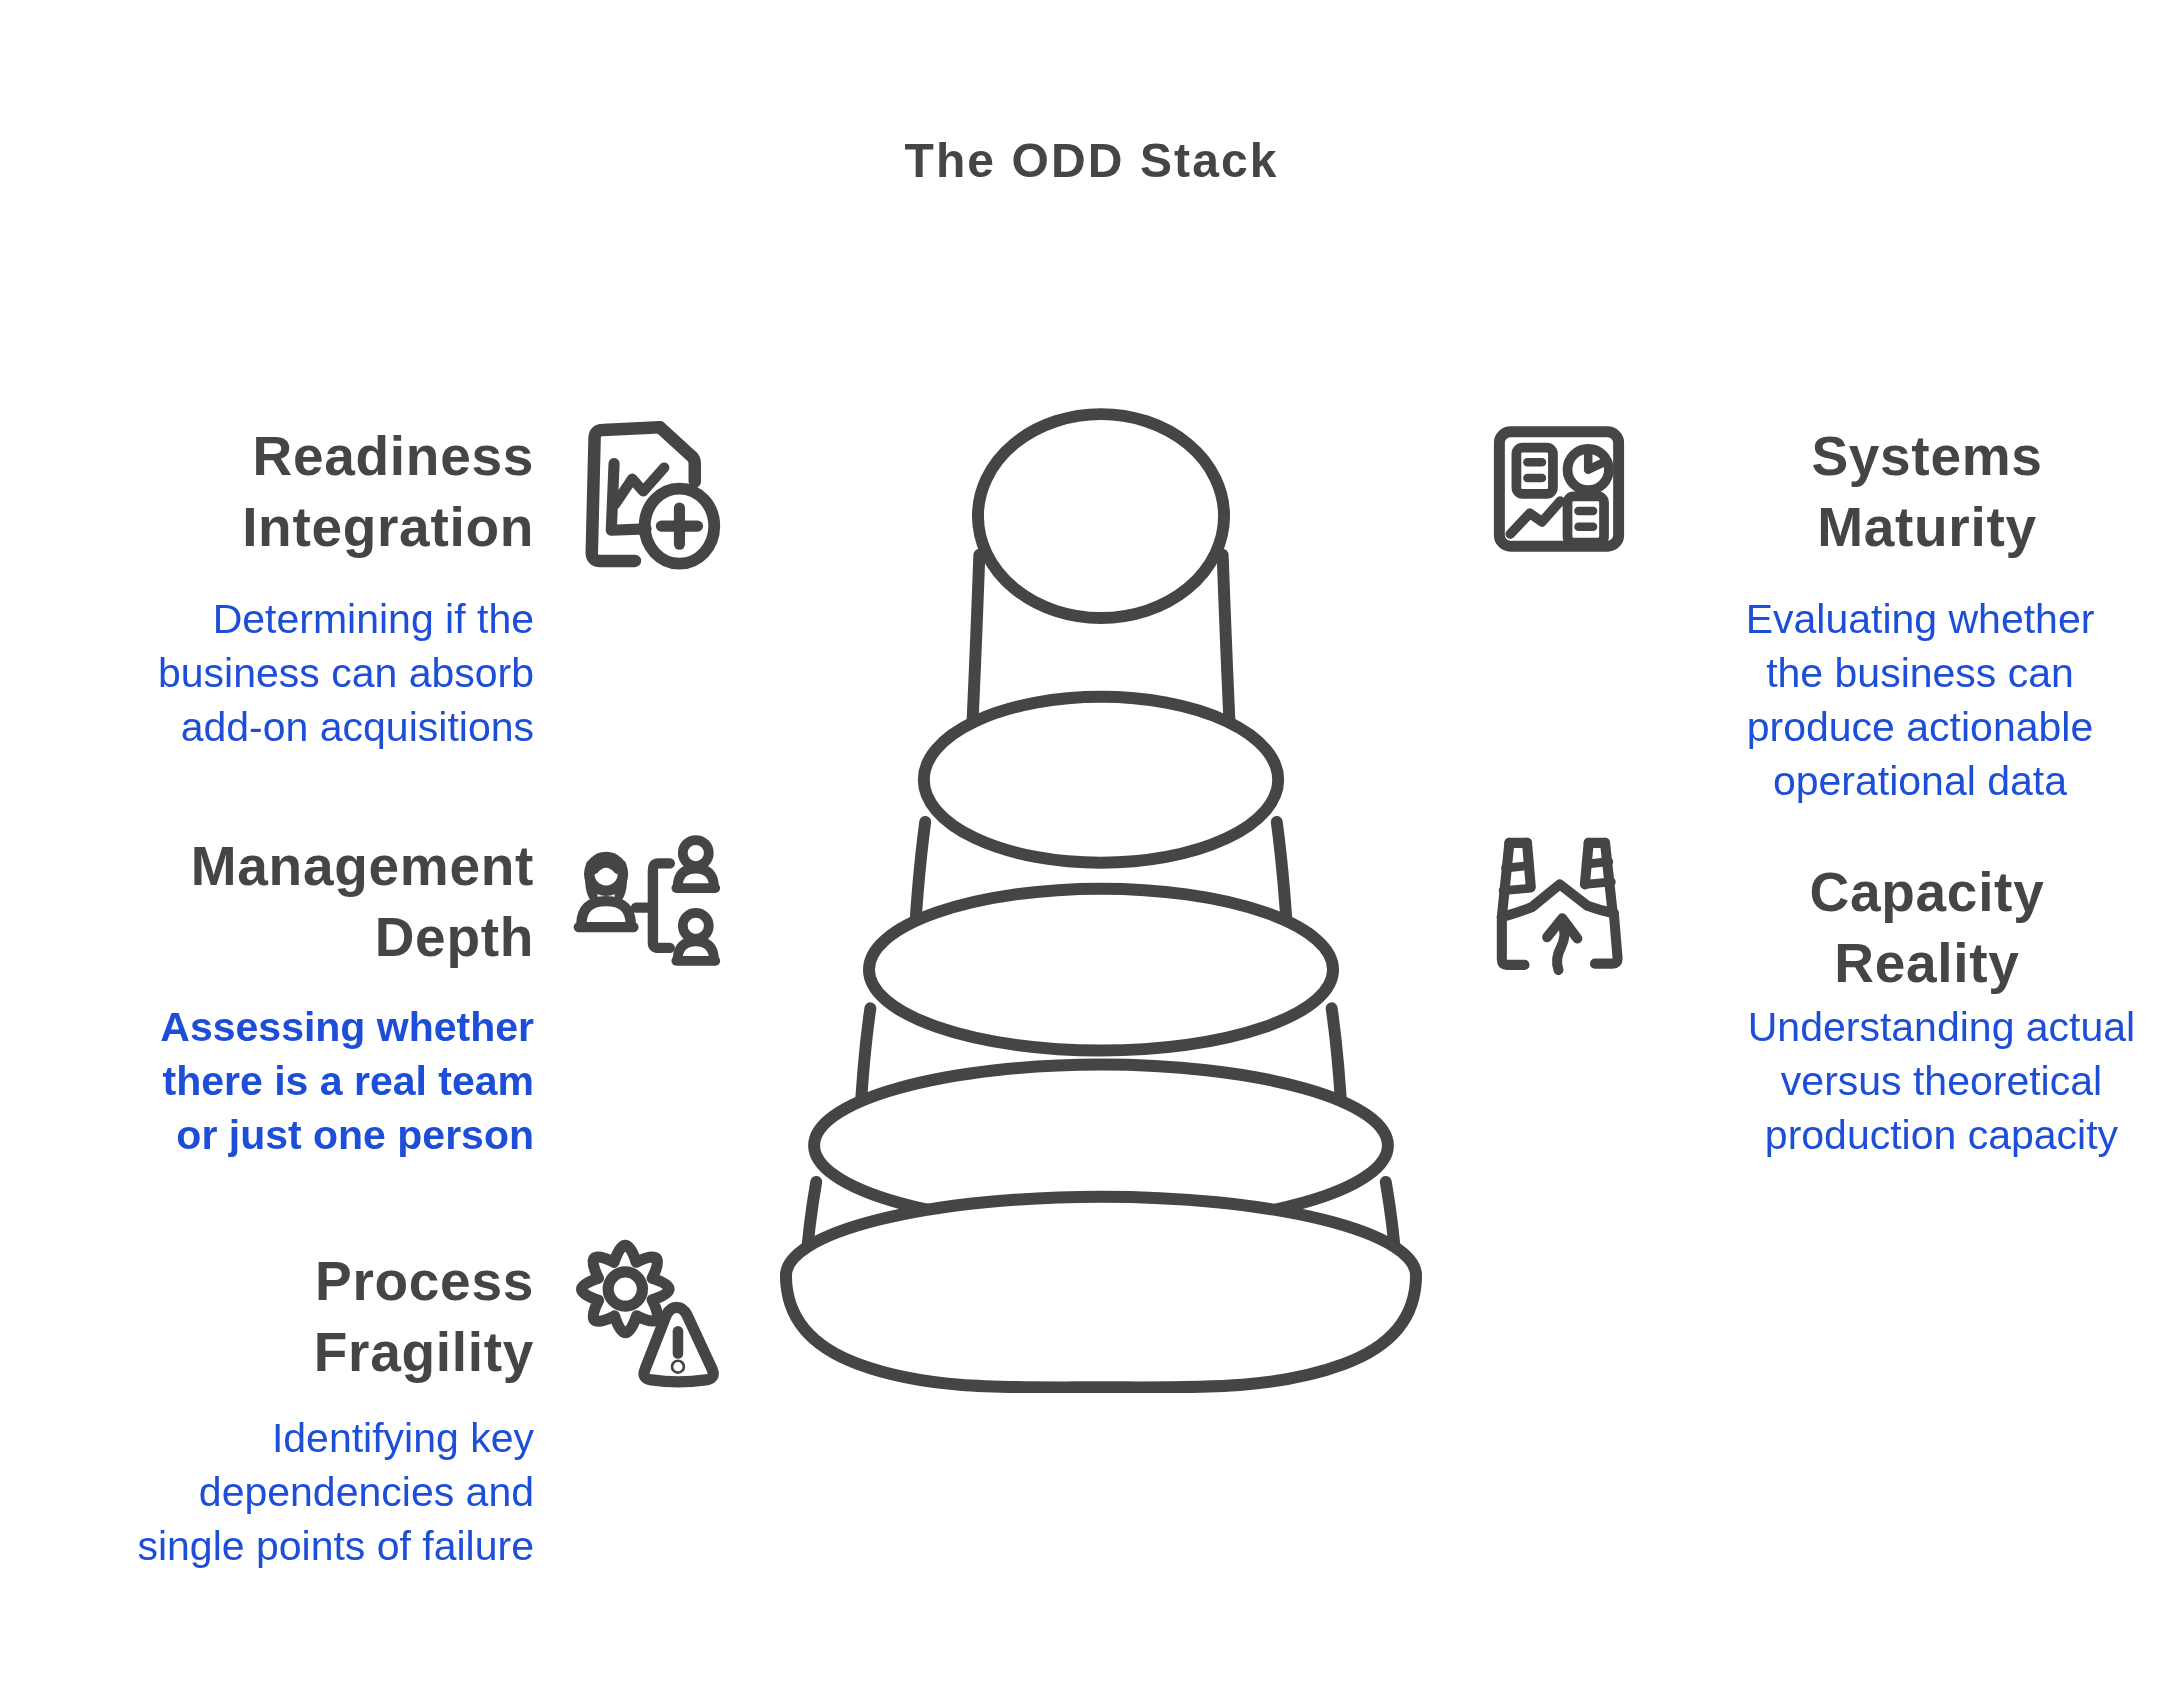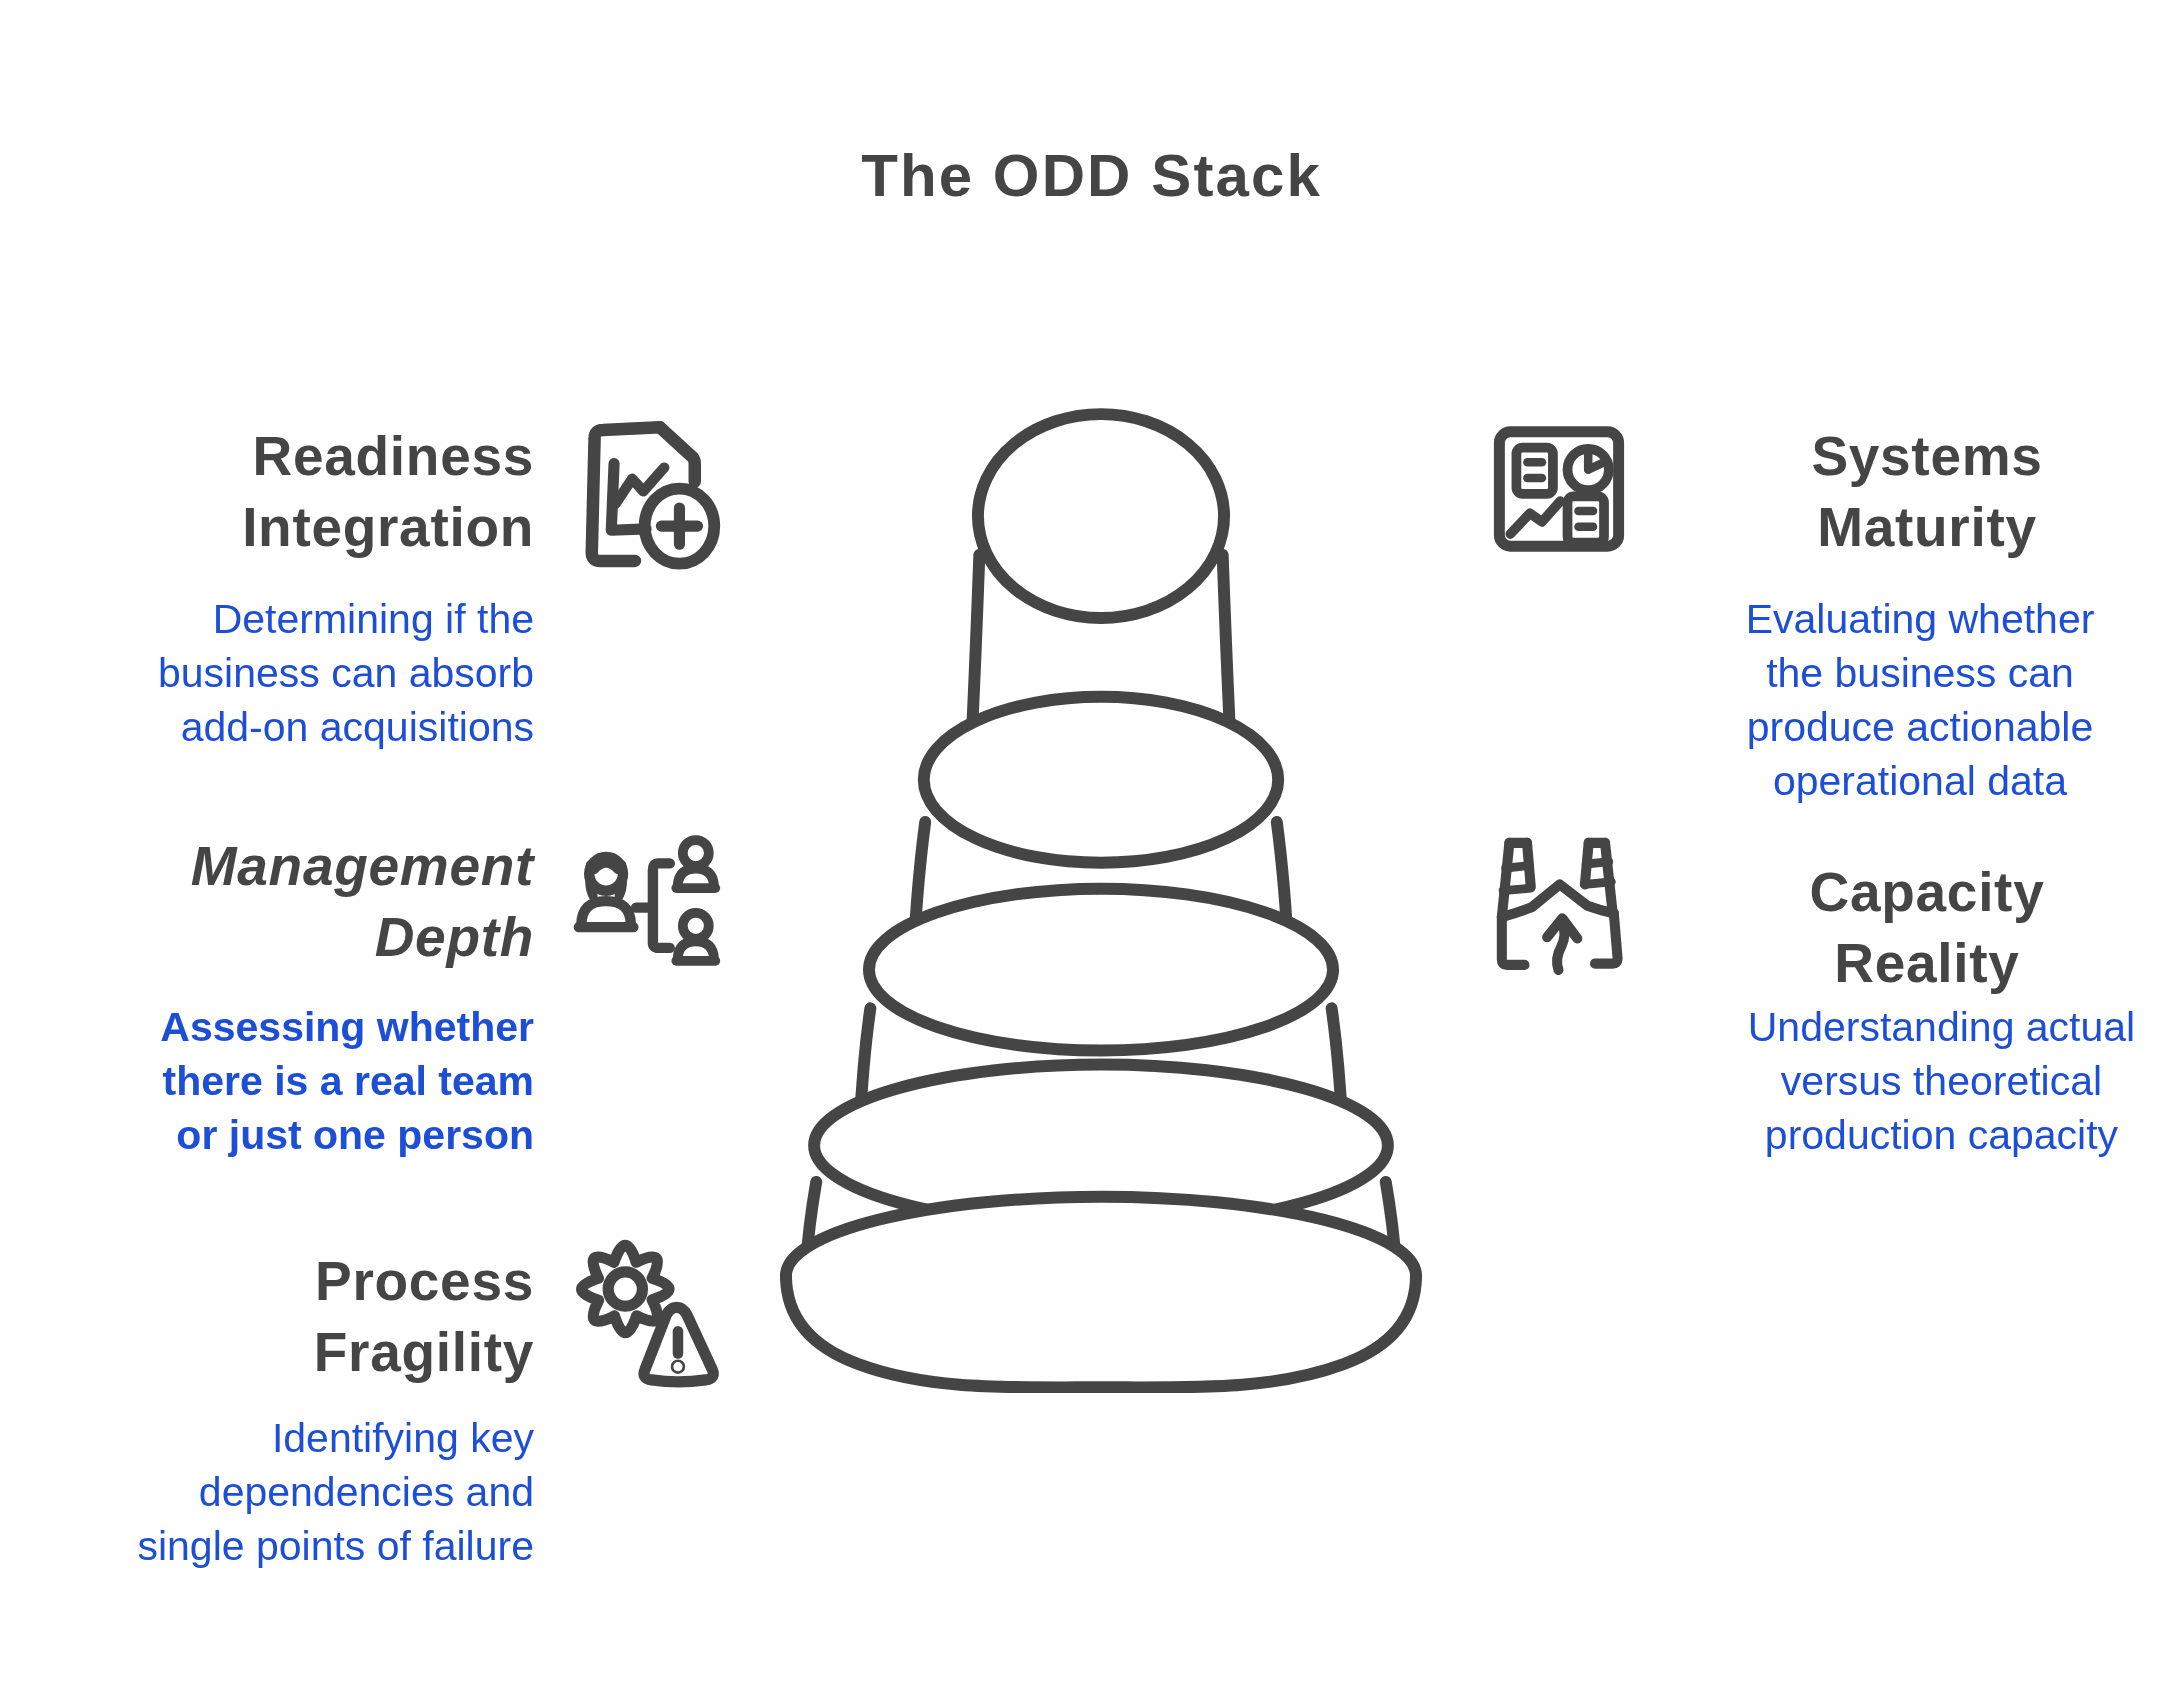--- a/index.html
+++ b/index.html
@@ -1,22 +1,22 @@
 <!DOCTYPE html>
 <html style="font-size:11.3px"><head>
 <meta charset="utf-8">
 <style>
   html,body { margin:0; padding:0; background:#ffffff; }
   .page {
     position:relative; width:2183px; height:1688px; background:#ffffff;
     font-family:"Liberation Sans", sans-serif; color:#454545; overflow:hidden;
   }
   .title {
-    position:absolute; left:0; right:0; top:125px; margin:16px;
-    text-align:center; font-size:60px; font-weight:bold; letter-spacing:2.1px;
+    position:absolute; left:0; right:0; top:125px; margin:8px;
+    text-align:center; font-size:48px; font-weight:bold; letter-spacing:2.1px;
   }
   .heading { position:absolute; font-size:55px; font-weight:bold; line-height:71px; letter-spacing:0.7px; }
   .desc    { position:absolute; font-size:41px; font-weight:normal; line-height:54px; color:#1d4ed8; }
   .alignR  { text-align:right; }
   .alignL  { text-align:center; }
   .icon    { position:absolute; }
   .icon path, .icon circle, .icon rect, .icon ellipse, .icon line {
     fill:none; stroke:#454545; stroke-linecap:round; stroke-linejoin:round;
   }
   .stack-svg { position:absolute; left:767px; top:400px; }
@@ -41,21 +41,21 @@
     <ellipse cx="88" cy="82" rx="25" ry="27" stroke-width="8.5" fill="#ffffff"></ellipse>
     <path d="M 75 82 L 101 82" stroke-width="8"></path>
     <path d="M 88 69 L 88 95" stroke-width="8"></path>
   </svg>
   <div class="desc alignR" style="left:70px; top:592px; width:464px;">
     <div>Determining if the</div>
     <div>business can absorb</div>
     <div>add-on acquisitions</div>
   </div>
 
-  <div class="heading alignR" style="left:70px; top:831px; width:464px;font-style:italic;">
+  <div class="heading alignR" style="left:70px; top:831px; width:464px;">
     <div>Management</div>
     <div>Depth</div>
   </div>
   <svg class="icon" style="left:571px; top:827px;" width="156" height="156" viewBox="0 0 120 120">
     <circle cx="27" cy="36" r="13" stroke-width="8"></circle>
     <path d="M 15 29 Q 13 46 17 53" stroke-width="7"></path>
     <path d="M 39 29 Q 41 46 37 53" stroke-width="7"></path>
     <path d="M 18 33 Q 27 23 36 33" stroke-width="6.5"></path>
     <path d="M 8 75 Q 8 57 27 57 Q 46 57 46 75" stroke-width="8"></path>
     <path d="M 6 77 L 48 77" stroke-width="8"></path>

